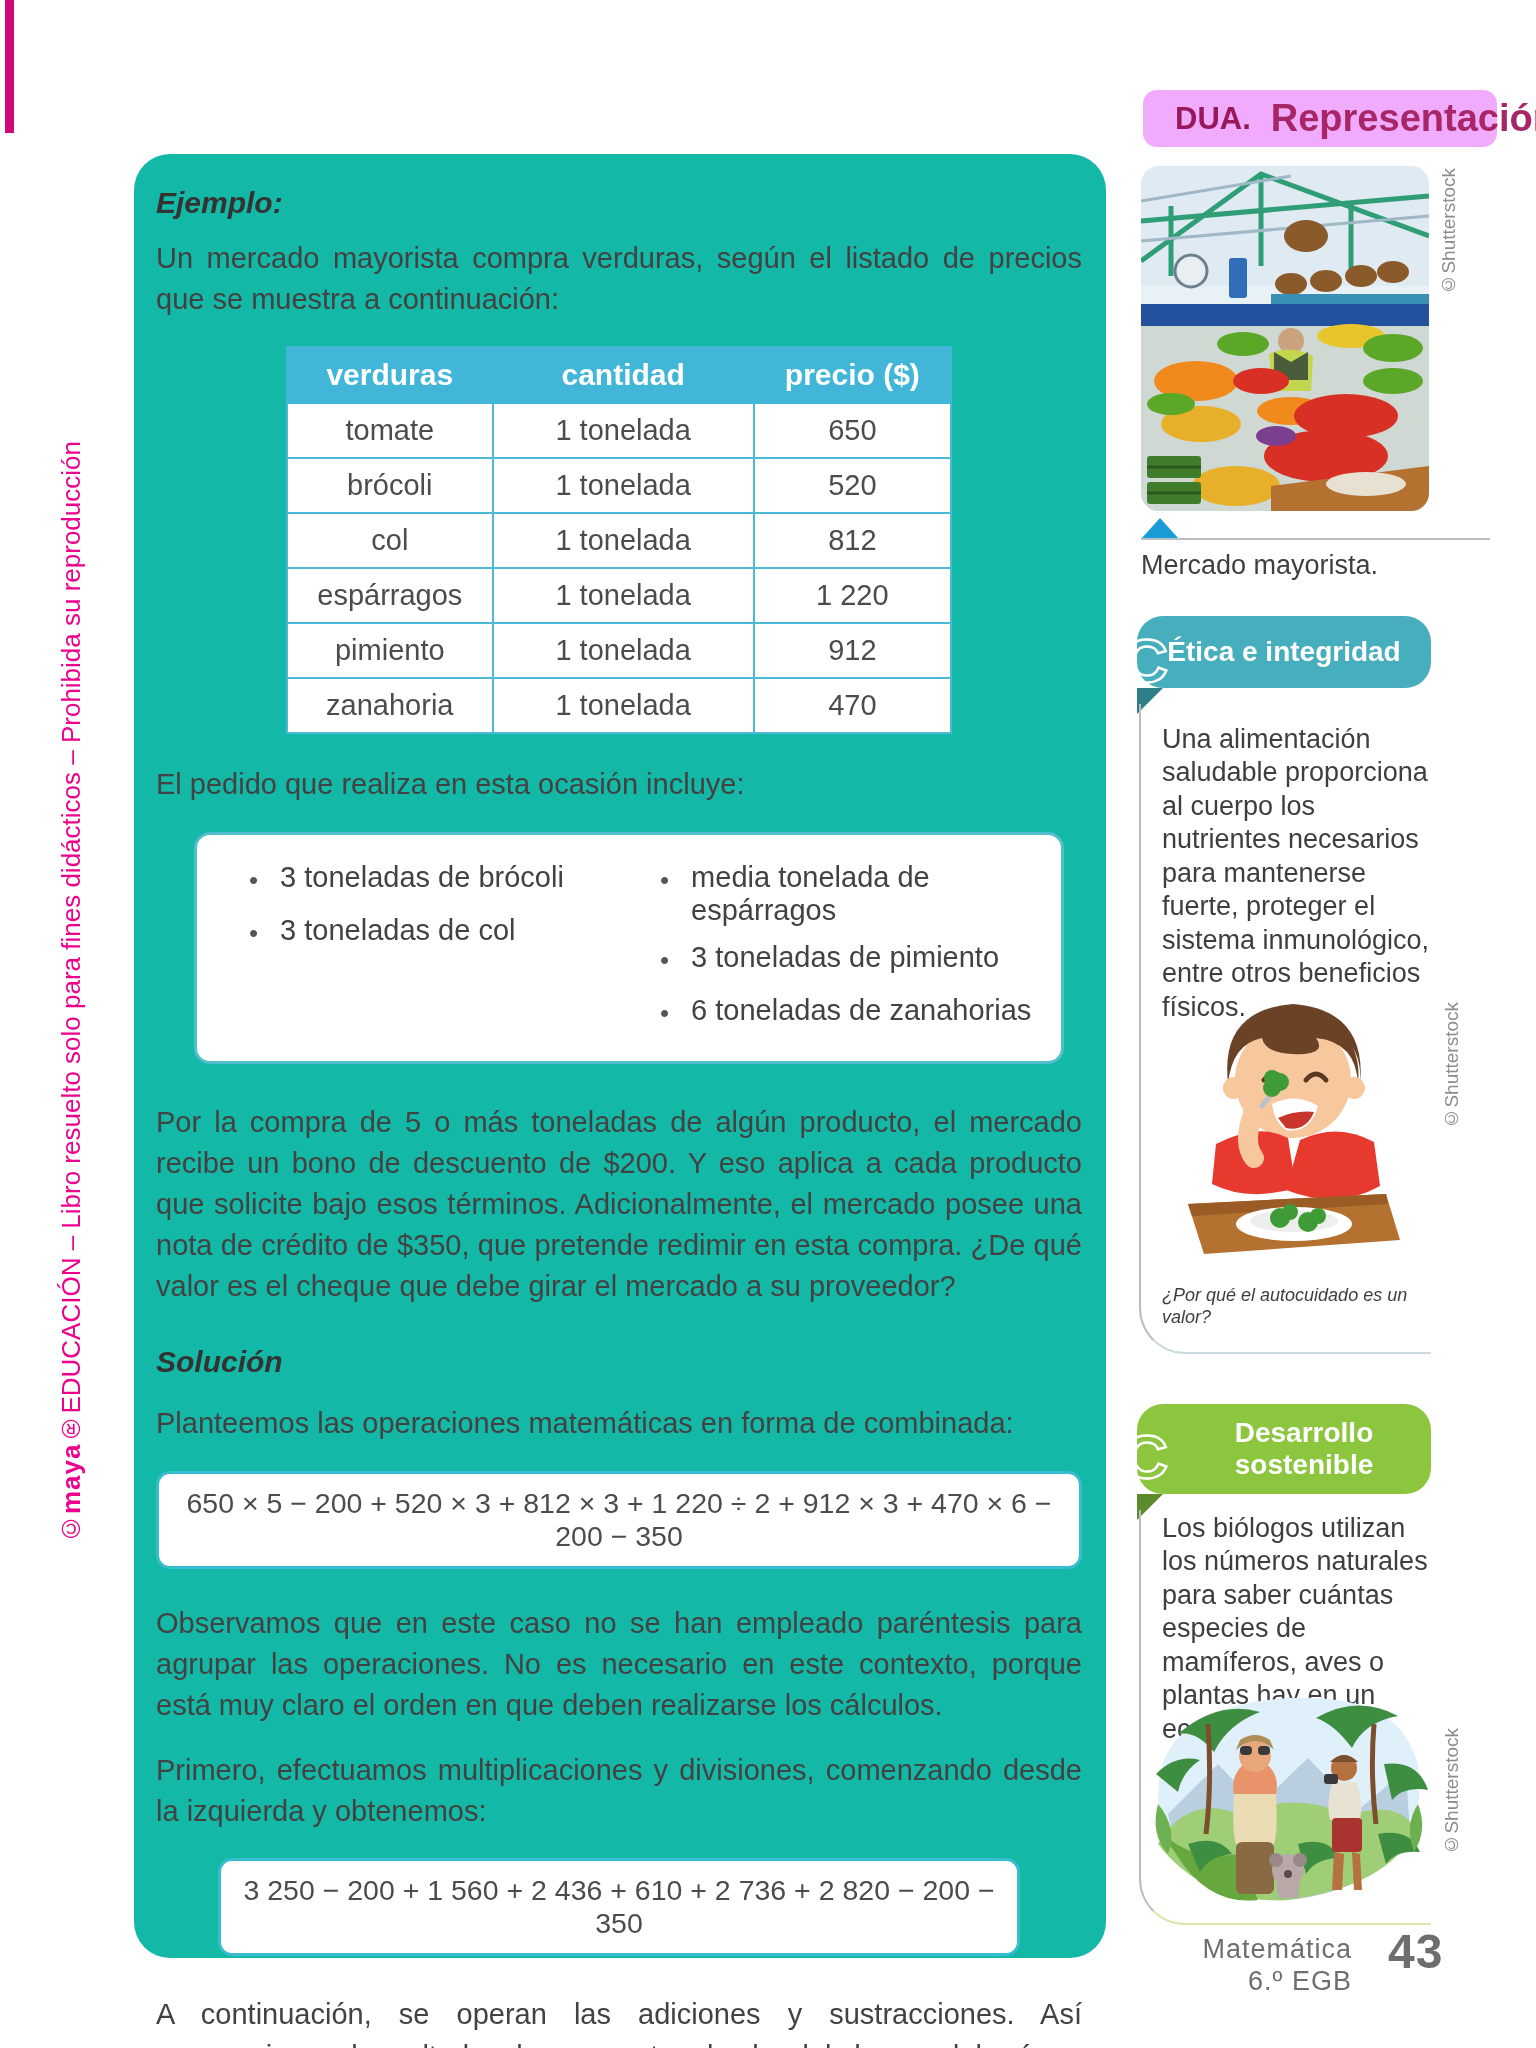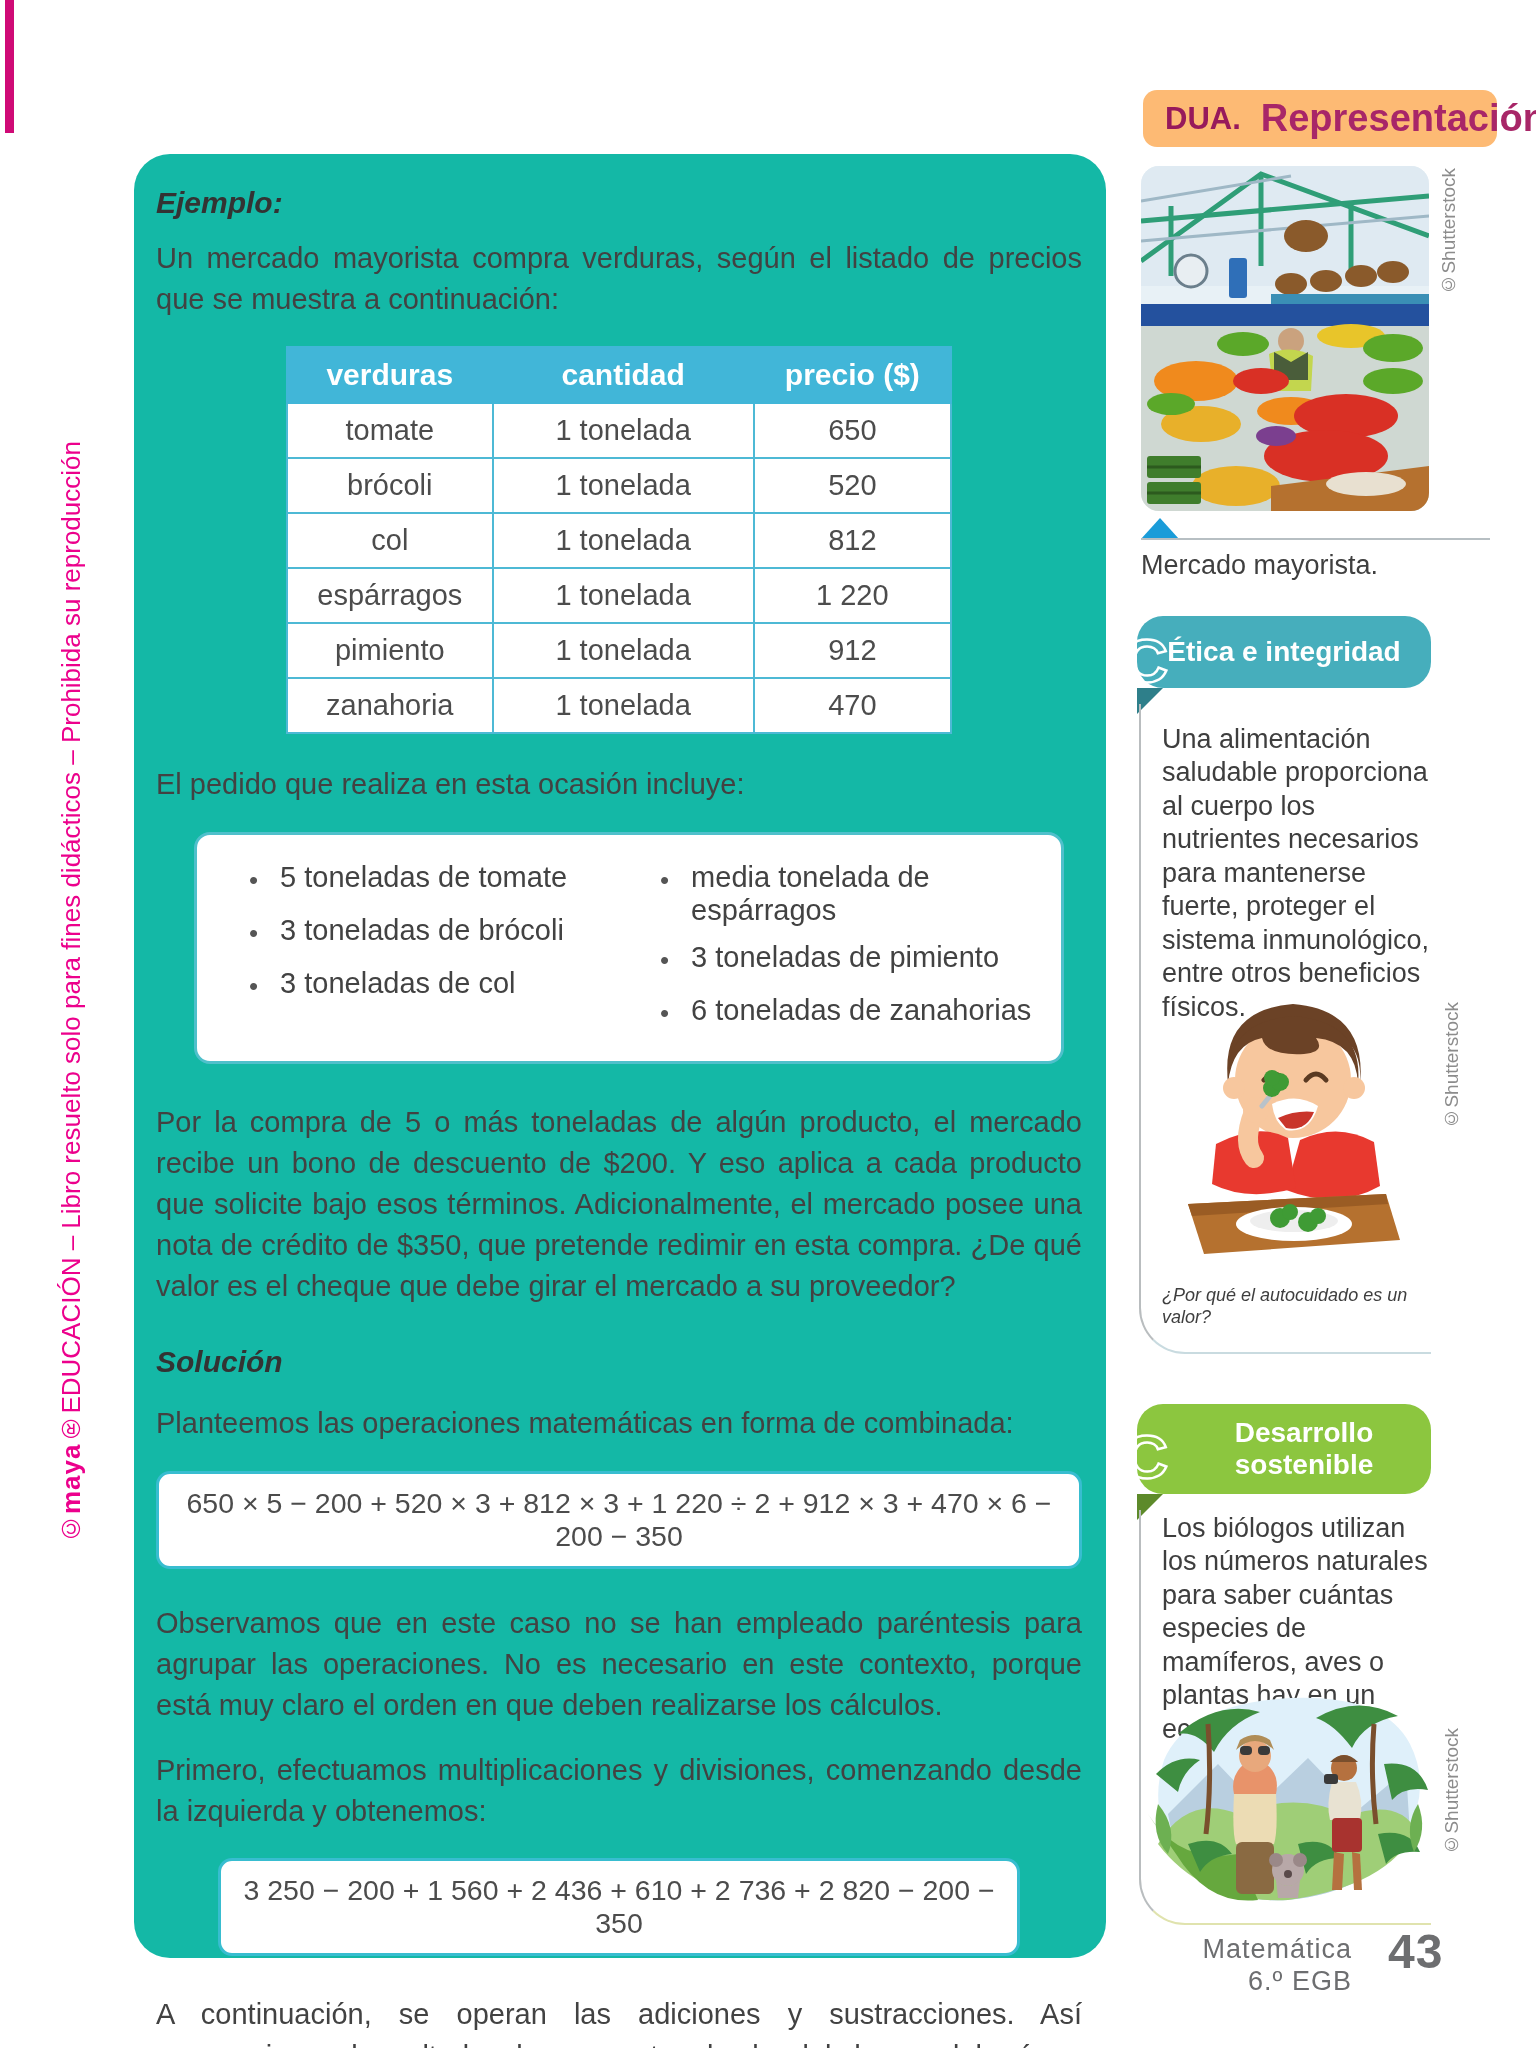--- a/index.html
+++ b/index.html
@@ -37,21 +37,21 @@
   .order-item { font-size:29px; color:#424242; display:flex; }
   .order-item::before { content:"•"; color:#555; margin-right:22px; font-size:26px; line-height:1.5; }
 
   .formula-box { background:#ffffff; border:3px solid #38bdd0; border-radius:14px;
     padding:13px 6px; text-align:center; font-size:28.5px; color:#4c4c4c; }
   .formula-1 { margin-top:26px; }
   .formula-2 { margin:26px 62px 0 62px; }
 
   
   .dua-badge { position:absolute; left:1143px; top:90px; width:354px; height:57px;
-    background:#fdba74; border-radius:14px; display:flex; align-items:center; padding-left:22px; }
+    background:#f0abfc; border-radius:14px; display:flex; align-items:center; padding-left:32px; }
   .dua-badge .dua { color:#97195b; font-weight:800; font-size:31px; }
   .dua-badge .dua-title { color:#a82668; font-weight:700; font-size:38px; margin-left:20px; }
 
   .photo-frame { position:absolute; left:1141px; top:166px; width:288px; height:345px;
     border-radius:18px; overflow:hidden; }
   .credit { position:absolute; color:#8c8c8c; font-size:19px; }
   .credit-1 { left:1438px; top:168px; height:230px; }
   .credit-2 { left:1441px; top:1002px; height:200px; }
   .credit-3 { left:1441px; top:1728px; height:185px; }
 
@@ -153,23 +153,20 @@
             <td>1 tonelada</td>
             <td>470</td>
         </tr>
       </tbody>
     </table>
 
     <p class="mt30">El pedido que realiza en esta ocasión incluye:</p>
 
     <div class="order-box">
       <div class="order-col left">
-        <div class="order-item">
-            <span>5 toneladas de tomate</span>
-          </div>
         <div class="order-item">
             <span>3 toneladas de brócoli</span>
           </div>
         <div class="order-item">
             <span>3 toneladas de col</span>
           </div>
       </div>
       <div class="order-col right">
         <div class="order-item">
             <span>media tonelada de espárragos</span>

